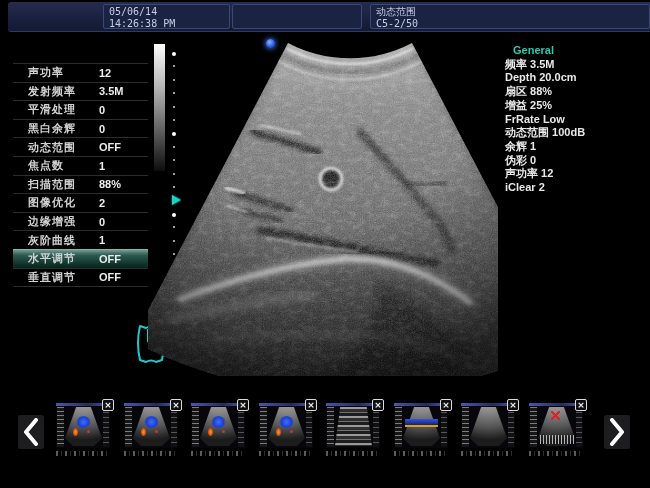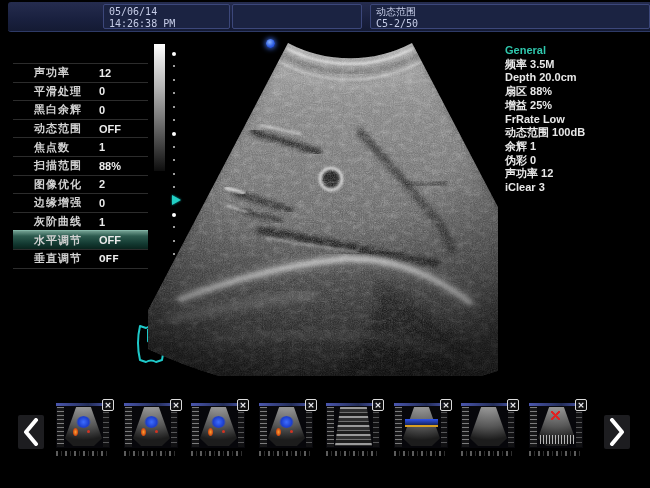--- a/index.html
+++ b/index.html
@@ -16,22 +16,22 @@
   .tb-box div{margin-top:1px;white-space:nowrap;}
   .tb-datetime{left:95px;width:115px;}
   .tb-empty{left:224px;width:118px;}
   .tb-hospital{left:362px;width:268px;}
 
   
   .params{position:absolute;left:13px;top:63px;width:135px;
           font-size:11px;font-weight:bold;}
   .prow{position:relative;height:17.6px;display:flex;align-items:center;
         border-top:1px solid #2c2c2c;}
-  .prow:last-child{border-bottom:1px solid #2c2c2c;font-family:Liberation Mono, monospace;}
-  .plabel{margin-left:21px;color:#d2d2d2;letter-spacing:1px;white-space:nowrap;}
+  .prow:last-child{border-bottom:1px solid #2c2c2c;}
+  .plabel{margin-left:15px;color:#d2d2d2;letter-spacing:1px;white-space:nowrap;}
   .pvalue{position:absolute;left:86px;color:#ebebeb;white-space:nowrap;}
   .prow.active{background:linear-gradient(180deg,#719e90 0%,#2d5b4f 28%,#123830 72%,#0a241d 100%);
                border-top-color:#83b5a6;}
 
   
   .grayscale-bar{position:absolute;left:154px;top:44px;width:11px;height:127px;
       background:linear-gradient(180deg,#ffffff 0%,#e3e3e3 12%,#b5b5b5 34%,#7a7a7a 58%,#3c3c3c 82%,#0d0d0d 100%);}
   .ruler{position:absolute;left:171px;top:52px;width:6px;height:302px;}
   .ruler .dot{position:absolute;left:2px;width:2px;height:2px;border-radius:50%;background:#cfcfcf;}
   .ruler .dot.big{left:1px;width:4px;height:4px;background:#ffffff;}
@@ -40,21 +40,21 @@
       border-left:9px solid #22cfc4;filter:drop-shadow(0 0 1px #0aa);}
   .body-marker{position:absolute;left:133px;top:322px;}
   .blue-dot{position:absolute;left:266px;top:39px;width:9px;height:9px;border-radius:50%;
       background:radial-gradient(circle at 40% 35%,#8ab4ff 0%,#2f5de2 55%,#1233a8 100%);
       box-shadow:0 0 5px 1px rgba(70,120,255,.8);}
   .us-area{position:absolute;left:148px;top:40px;width:350px;height:336px;}
 
   
   .info{position:absolute;left:505px;top:44px;width:140px;
         font-size:11px;font-weight:bold;line-height:13.7px;color:#e8e8e8;}
-  .info .title{color:#2fc7ad;}
+  .info .title{color:#2fc7ad;margin-left:8px;}
   .info div{white-space:nowrap;}
 
   
   .strip{position:absolute;left:0;top:395px;width:650px;height:80px;}
   .strip-arrow{position:absolute;top:20px;width:26px;height:34px;background:#1d1d20;
         border:none;border-radius:2px;display:flex;align-items:center;justify-content:center;
         padding:0;cursor:pointer;}
   .arrow-left{left:18px;} .arrow-right{left:604px;}
   .thumb{position:absolute;top:8px;width:54px;height:45px;background:#07070b;}
   .t-top{position:absolute;left:0;top:0;right:0;height:3px;
@@ -108,20 +108,24 @@
     <div class="tb-box tb-hospital">
       <div>动态范围</div>
       <div>C5-2/50</div>
     </div>
   </header>
 
   <aside class="params">
     <div class="prow">
         <span class="plabel">声功率</span>
         <span class="pvalue">12</span>
+      </div>
+    <div class="prow">
+        <span class="plabel">发射频率</span>
+        <span class="pvalue">3.5M</span>
       </div>
     <div class="prow">
         <span class="plabel">平滑处理</span>
         <span class="pvalue">0</span>
       </div>
     <div class="prow">
         <span class="plabel">黑白余辉</span>
         <span class="pvalue">0</span>
       </div>
     <div class="prow">
@@ -267,21 +271,21 @@
     <div class="title">General</div>
     <div>频率 3.5M</div>
     <div>Depth 20.0cm</div>
     <div>扇区 88%</div>
     <div>增益 25%</div>
     <div>FrRate Low</div>
     <div>动态范围 100dB</div>
     <div>余辉 1</div>
     <div>伪彩 0</div>
     <div>声功率 12</div>
-    <div>iClear 3</div>
+    <div>iClear 2</div>
   </section>
 
   <footer class="strip">
     <button class="strip-arrow arrow-left">
       <svg width="16" height="28" viewBox="0 0 16 28">
           <polyline points="13,2 3,14 13,26" fill="none" stroke="#fff" stroke-width="4" stroke-linecap="round" stroke-linejoin="round"></polyline>
         </svg>
     </button>
 
     <div class="thumb v-doppler" style="left:56px">

